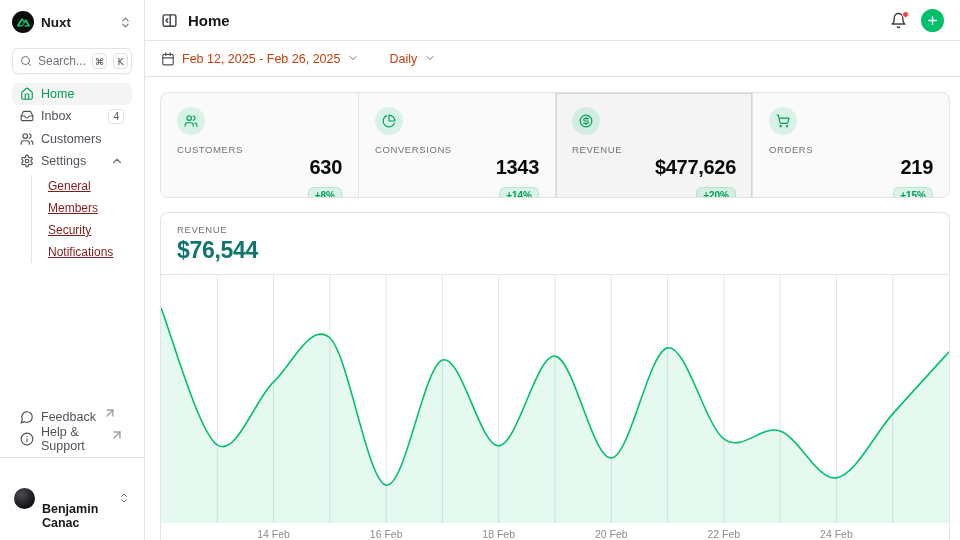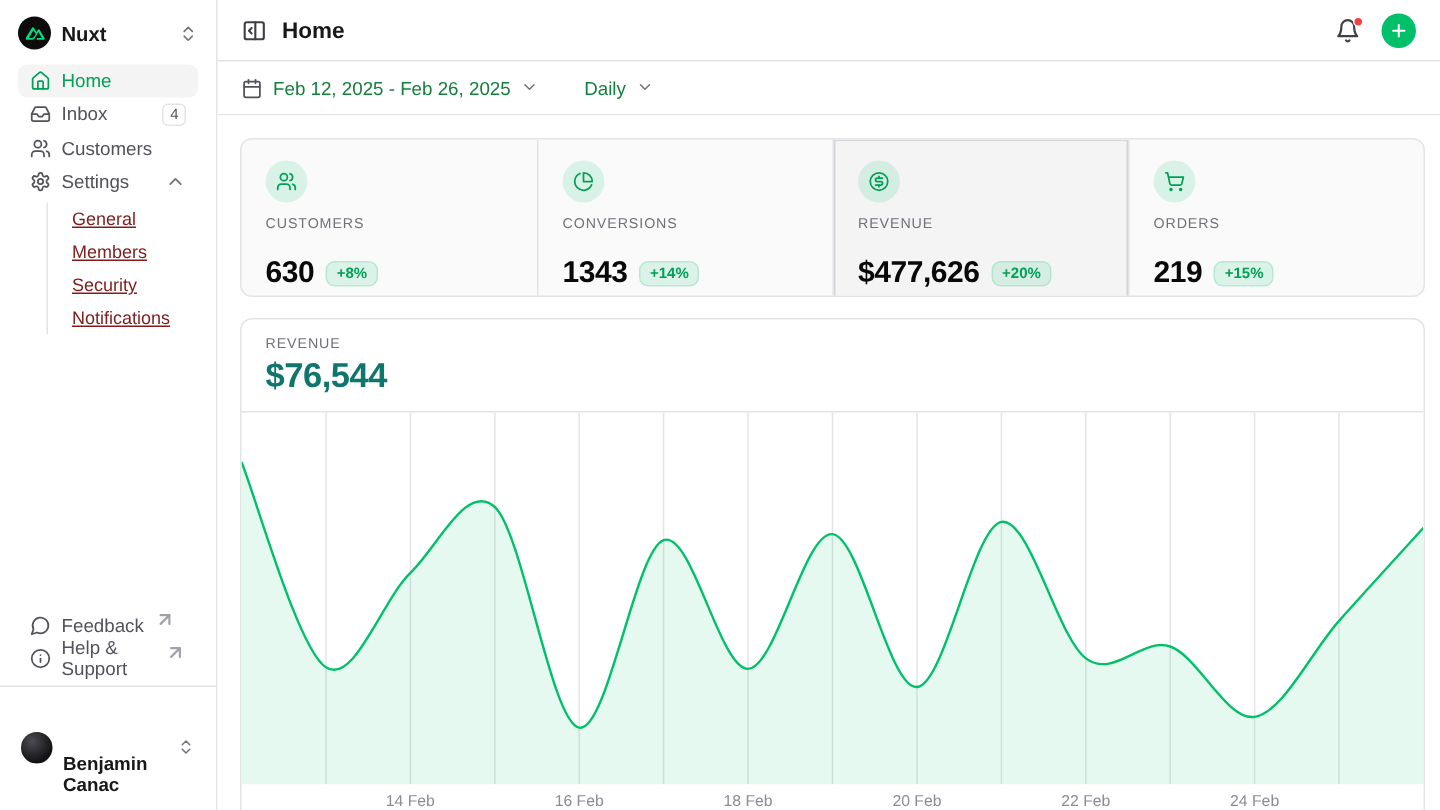--- a/index.html
+++ b/index.html
@@ -57,38 +57,38 @@
   .bell-dot { position:absolute; top:-1px; right:-2px; width:7px; height:7px;
     border-radius:50%; background:#ef4444; border:1.5px solid #fff; }
   .plus-btn { width:23px; height:23px; border-radius:50%; background:#00c16a;
     color:#fff; display:flex; align-items:center; justify-content:center;
     margin-left:14px; cursor:pointer; border:none; }
   .plus-btn svg { width:13px; height:13px; }
 
   .toolbar { height:36px; border-bottom:1px solid #e4e4e7; display:flex;
     align-items:center; padding:0 16px; gap:30px; }
   .tool-btn { display:flex; align-items:flex-start; gap:7px; font-size:12.5px;
-    font-weight:500; color:#15803d; cursor:pointer; }
+    font-weight:500; color:#c2410c; cursor:pointer; }
   .tool-btn svg.lead { width:14px; height:14px; color:#52525b; }
   .tool-btn svg.chev { width:12px; height:12px; color:#71717a; }
 
   .content { flex:1; padding:15px 10px 0 15px; background:#fff; overflow:hidden; }
 
   
   .stats { display:grid; grid-template-columns:repeat(4,1fr); border:1px solid #e4e4e7;
     border-radius:8px; background:#fafafa; height:106px; overflow:hidden; }
   .stat-card { padding:14px 16px; cursor:pointer; position:relative; }
   .stat-card + .stat-card { border-left:1px solid #e4e4e7; }
   .stat-card.selected { background:#f4f4f5; box-shadow:inset 0 0 0 1px #d4d4d8; }
   .stat-icon { width:28px; height:28px; border-radius:50%; background:rgba(0,193,106,.13);
     display:flex; align-items:center; justify-content:center; color:#00a155; }
   .stat-icon svg { width:14px; height:14px; }
   .stat-label { margin-top:9px; font-size:9.5px; font-weight:500; letter-spacing:.6px;
     color:#71717a; }
-  .stat-value-row { margin-top:16px; display:flex; align-items:center; gap:8px; }
+  .stat-value-row { margin-top:1px; display:flex; align-items:flex-end; gap:8px;flex-direction:column; }
   .stat-value { font-size:20px; font-weight:700; letter-spacing:-.3px; color:#09090b; }
   .delta-badge { font-size:10px; font-weight:600; color:#00a155;
     background:rgba(0,193,106,.12); border:1px solid rgba(0,193,106,.18);
     border-radius:6px; padding:2px 6px; }
 
   
   .chart-card { margin-top:14px; border:1px solid #e4e4e7; border-bottom:none;
     border-radius:8px 8px 0 0; background:#fff; height:328px; overflow:hidden; }
   .chart-header { padding:11px 16px 10px; border-bottom:1px solid #e4e4e7; }
   .chart-kicker { font-size:9.5px; font-weight:500; letter-spacing:.6px; color:#71717a; }
@@ -116,20 +116,31 @@
       <span class="brand-name">Nuxt</span>
       <span class="spacer"></span>
       <span class="muted-ic">
         <svg width="13" height="13" viewBox="0 0 24 24" fill="none" stroke="currentColor" stroke-width="2" stroke-linecap="round" stroke-linejoin="round">
             <path d="m7 15 5 5 5-5"></path>
             <path d="m7 9 5-5 5 5"></path>
           </svg>
       </span>
     </div>
 
+    <div class="search-box">
+      <span class="muted-ic">
+        <svg width="12" height="12" viewBox="0 0 24 24" fill="none" stroke="currentColor" stroke-width="2" stroke-linecap="round">
+            <circle cx="11" cy="11" r="8"></circle>
+            <path d="m21 21-4.3-4.3"></path>
+          </svg>
+      </span>
+      <span class="ph">Search...</span>
+      <kbd>⌘</kbd>
+      <kbd>K</kbd>
+    </div>
 
     <nav class="nav">
       <div class="nav-item active">
         <svg viewBox="0 0 24 24" fill="none" stroke="currentColor" stroke-width="2" stroke-linecap="round" stroke-linejoin="round">
             <path d="M15 21v-8a1 1 0 0 0-1-1h-4a1 1 0 0 0-1 1v8"></path>
             <path d="M3 10a2 2 0 0 1 .7-1.5l7-6a2 2 0 0 1 2.6 0l7 6A2 2 0 0 1 21 10v9a2 2 0 0 1-2 2H5a2 2 0 0 1-2-2z"></path>
           </svg>
         <span>Home</span>
       </div>
       <div class="nav-item">

